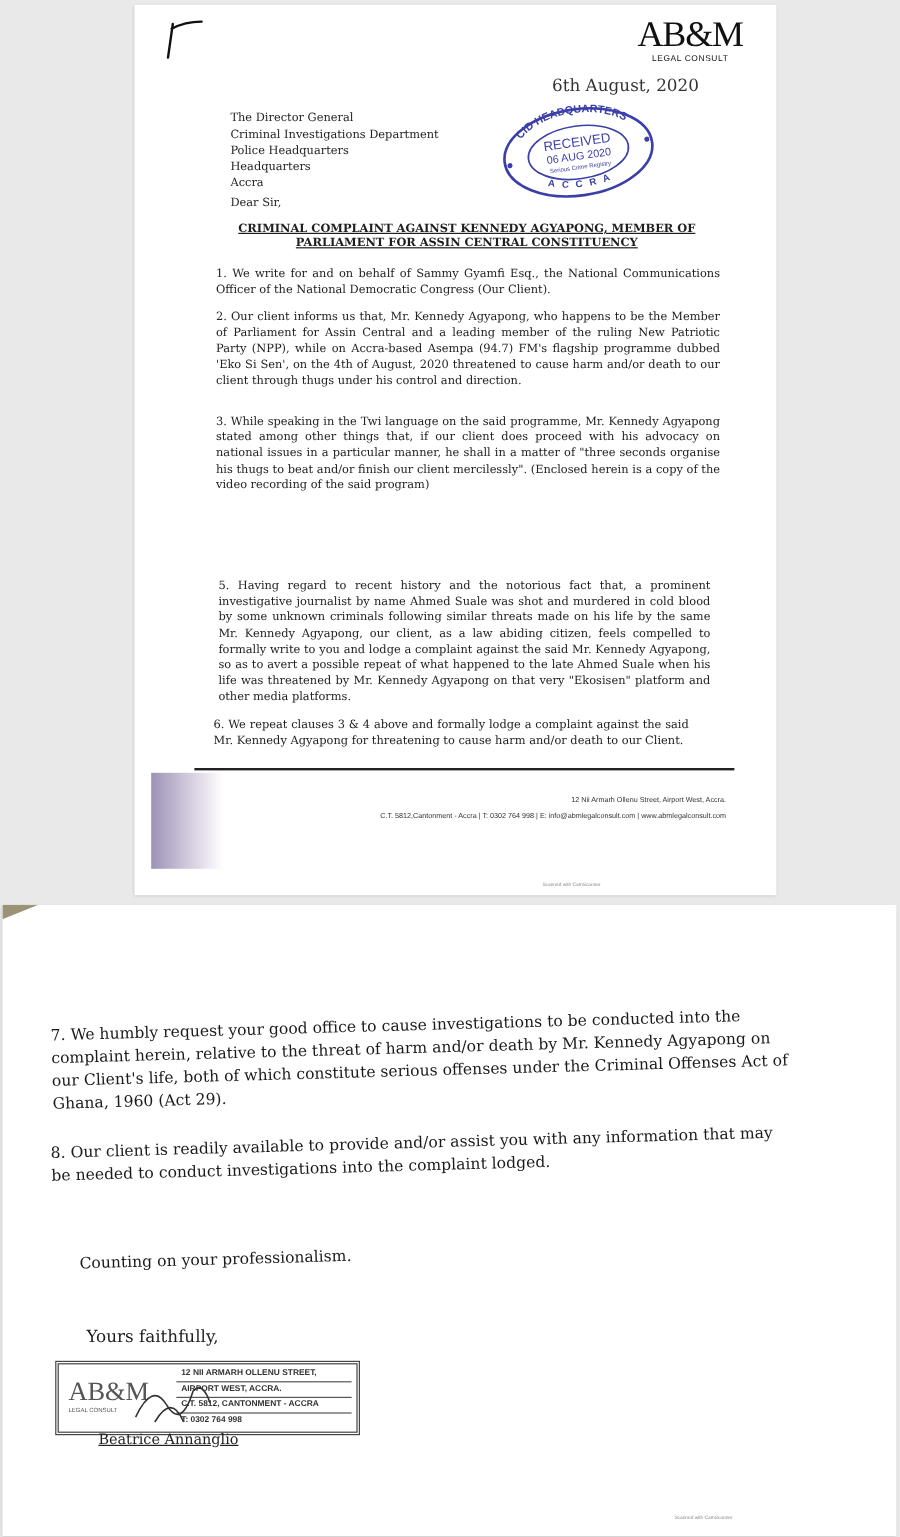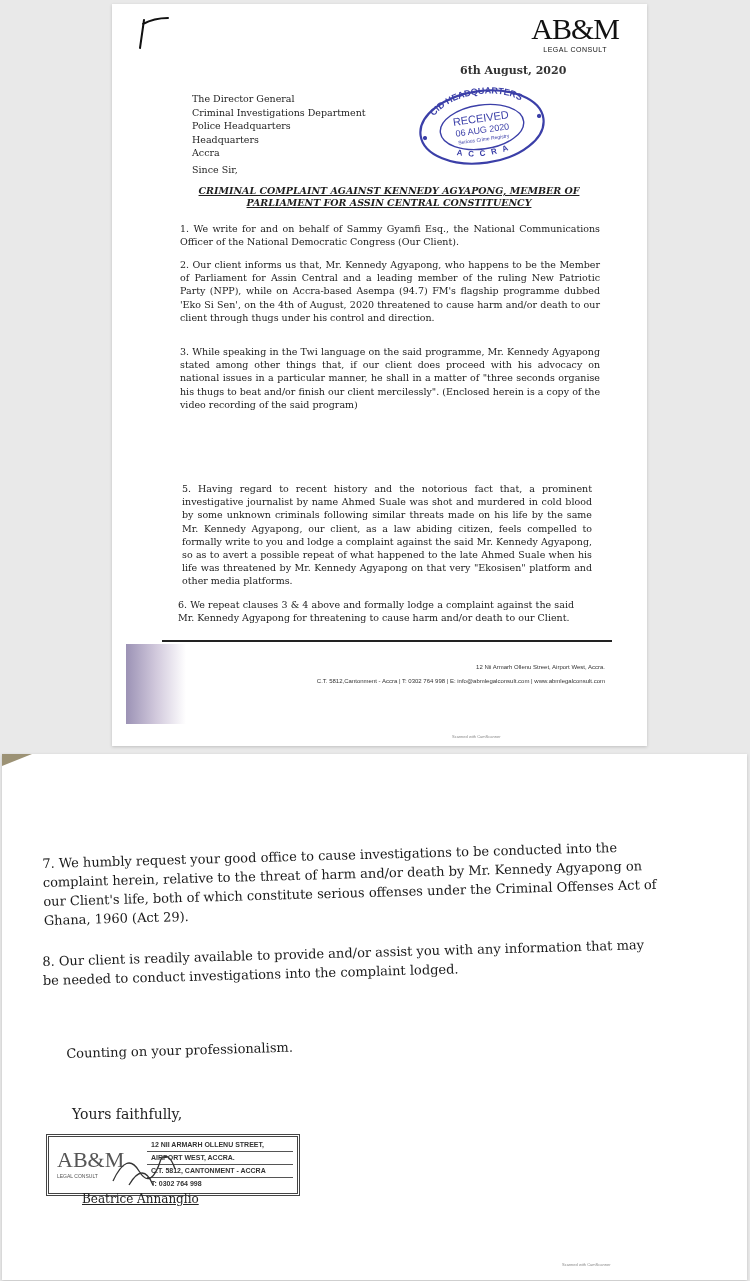--- a/index.html
+++ b/index.html
@@ -19,29 +19,29 @@
     overflow: hidden;
   }
   .abs { position: absolute; }
   .checkmark { left: 22px; top: 10px; width: 40px; height: 40px; }
   .logo {
     right: 28px; top: 10px; text-align: center;
     font-family: "Liberation Serif", serif; color: #111;
   }
   .logo .mark { font-size: 30px; letter-spacing: -1px; line-height: 30px; }
   .logo .sub { font-family: "Liberation Sans", sans-serif; font-size: 7px; letter-spacing: 0.5px; margin-top: 2px; }
-  .date { left: 348px; top: 60px; font-size: 11px; font-weight: bold; color: #333; }
+  .date { left: 348px; top: 60px; font-size: 14px; font-weight: normal; color: #333; }
   .addr { left: 80px; top: 88px; font-size: 9.5px; line-height: 13.5px; }
   .stamp {
     left: 304px; top: 82px; width: 132px; height: 82px;
   }
   .salutation { left: 80px; top: 160px; font-size: 9.5px; }
   .subject {
     left: 62px; top: 181px; width: 430px; text-align: center;
-    font-size: 9.5px; font-weight: bold; line-height: 12px; text-decoration: underline; font-style: italic;
+    font-size: 9.5px; font-weight: bold; line-height: 12px; text-decoration: underline;
   }
   .para {
     position: absolute; left: 68px; width: 420px;
     font-size: 9.5px; line-height: 13.2px; text-align: justify; color: #222;
   }
   .rule { left: 50px; top: 636px; width: 450px; height: 2px; background: #222; }
   .footer {
     right: 42px; top: 656px; text-align: right;
     font-family: "Liberation Sans", sans-serif; font-size: 6px; line-height: 14px; color: #333;
   }
@@ -110,21 +110,21 @@
         <textPath href="#arcBot" startOffset="10%">ACCRA</textPath>
       </text>
       <text x="66" y="36" text-anchor="middle" font-family="Liberation Sans, sans-serif" font-size="11" fill="#3b3fa8" stroke="none">RECEIVED</text>
       <text x="66" y="47" text-anchor="middle" font-family="Liberation Sans, sans-serif" font-size="9" fill="#3b3fa8" stroke="none">06 AUG 2020</text>
       <text x="66" y="55" text-anchor="middle" font-family="Liberation Sans, sans-serif" font-size="5" fill="#3b3fa8" stroke="none">Serious Crime Registry</text>
       <circle cx="8" cy="44" r="1.6" fill="#3b3fa8"></circle>
       <circle cx="124" cy="38" r="1.6" fill="#3b3fa8"></circle>
     </g>
   </svg>
 
-  <div class="abs salutation">Since Sir,</div>
+  <div class="abs salutation">Dear Sir,</div>
 
   <div class="abs subject">CRIMINAL COMPLAINT AGAINST KENNEDY AGYAPONG, MEMBER OF PARLIAMENT FOR ASSIN CENTRAL CONSTITUENCY</div>
 
   <div class="para" style="top:218px;">1. We write for and on behalf of Sammy Gyamfi Esq., the National Communications Officer of the National Democratic Congress (Our Client).</div>
   <div class="para" style="top:254px;">2. Our client informs us that, Mr. Kennedy Agyapong, who happens to be the Member of Parliament for Assin Central and a leading member of the ruling New Patriotic Party (NPP), while on Accra-based Asempa (94.7) FM's flagship programme dubbed 'Eko Si Sen', on the 4th of August, 2020 threatened to cause harm and/or death to our client through thugs under his control and direction.</div>
   <div class="para" style="top:341px;">3. While speaking in the Twi language on the said programme, Mr. Kennedy Agyapong stated among other things that, if our client does proceed with his advocacy on national issues in a particular manner, he shall in a matter of "three seconds organise his thugs to beat and/or finish our client mercilessly". (Enclosed herein is a copy of the video recording of the said program)</div>
   <div class="para" style="top:478px; left:70px; width:410px;">5. Having regard to recent history and the notorious fact that, a prominent investigative journalist by name Ahmed Suale was shot and murdered in cold blood by some unknown criminals following similar threats made on his life by the same Mr. Kennedy Agyapong, our client, as a law abiding citizen, feels compelled to formally write to you and lodge a complaint against the said Mr. Kennedy Agyapong, so as to avert a possible repeat of what happened to the late Ahmed Suale when his life was threatened by Mr. Kennedy Agyapong on that very "Ekosisen" platform and other media platforms.</div>
   <div class="para" style="top:594px; left:66px; width:396px;">6. We repeat clauses 3 &amp; 4 above and formally lodge a complaint against the said Mr. Kennedy Agyapong for threatening to cause harm and/or death to our Client.</div>
 
   <div class="abs rule"></div>

